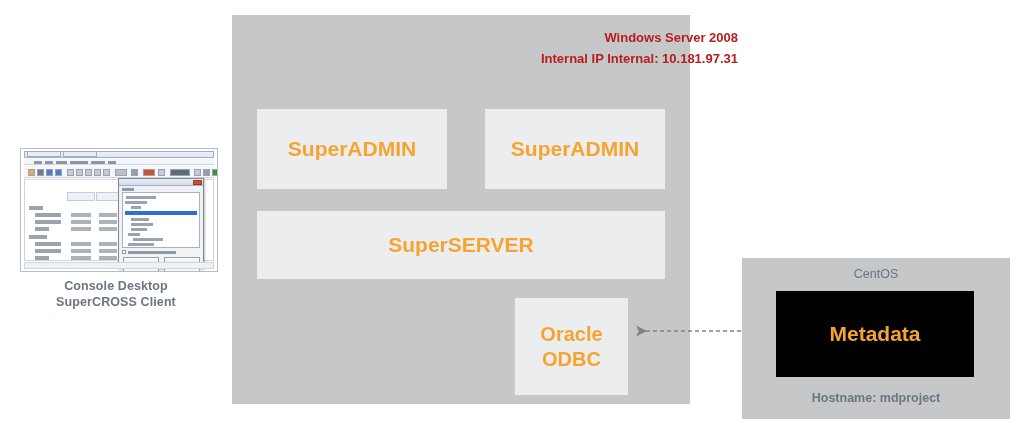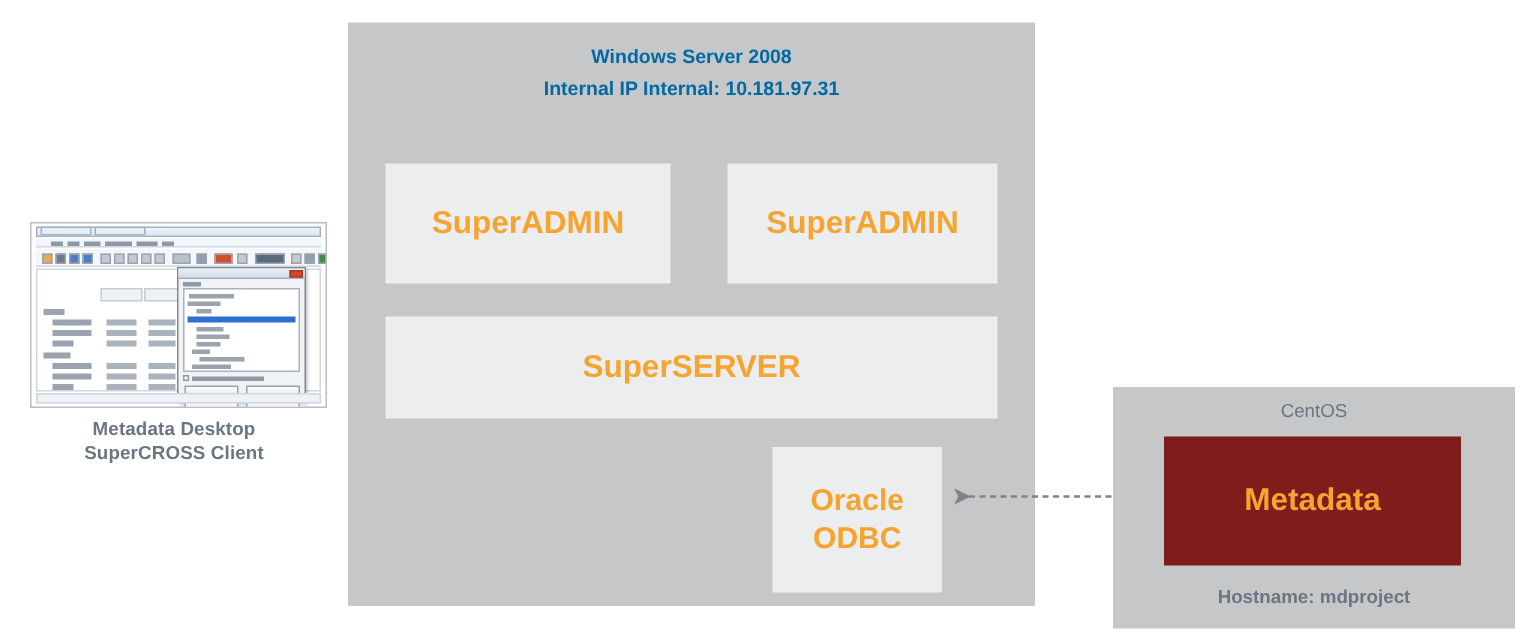--- a/index.html
+++ b/index.html
@@ -198,25 +198,26 @@
     top: 15px;
     width: 458px;
     height: 389px;
     background: #c6c7c9;
   }
   #server-header {
     position: absolute;
     left: 0;
     top: 12px;
     width: 100%;
-    text-align: center;
-    color: #0369a1;
+    text-align: right;
+    color: #b91c1c;
     font-size: 13px;
     font-weight: bold;
     line-height: 21px;
+    padding-left: 48px;
   }
   .node-box {
     position: absolute;
     background: #ecedef;
     display: flex;
     align-items: center;
     justify-content: center;
     text-align: center;
     color: #f6a430;
     font-weight: bold;
@@ -256,21 +257,21 @@
     position: absolute;
     left: 0; top: 9px; width: 100%;
     text-align: center;
     color: #6b7683;
     font-size: 12.5px;
     font-weight: normal;
   }
   #box-metadata-repository {
     position: absolute;
     left: 34px; top: 33px; width: 198px; height: 86px;
-    background: #7f1d1d;
+    background: #000000;
     display: flex;
     align-items: center;
     justify-content: center;
     text-align: center;
     color: #f6a430;
     font-weight: bold;
     font-size: 21px;
     line-height: 1.22;
   }
   #centos-hostname {
@@ -409,21 +410,21 @@
       <div class="dlg-btn" style="left:4px;top:78px;"></div>
       <div class="dlg-btn" style="left:45px;top:78px;"></div>
       <div class="dlg-btn" style="left:4px;top:88px;"></div>
       <div class="dlg-btn" style="left:45px;top:88px;"></div>
     </div>
 
     <div class="app-statusbar"></div>
   </div>
 
   <div class="client-caption">
-    <div>Metadata Desktop</div>
+    <div>Console Desktop</div>
     <div>SuperCROSS Client</div>
   </div>
 </div>
 
 <div id="server-panel">
 
   <div id="server-header">
     <div>Windows Server 2008</div>
     <div>Internal IP Internal: 10.181.97.31</div>
   </div>

